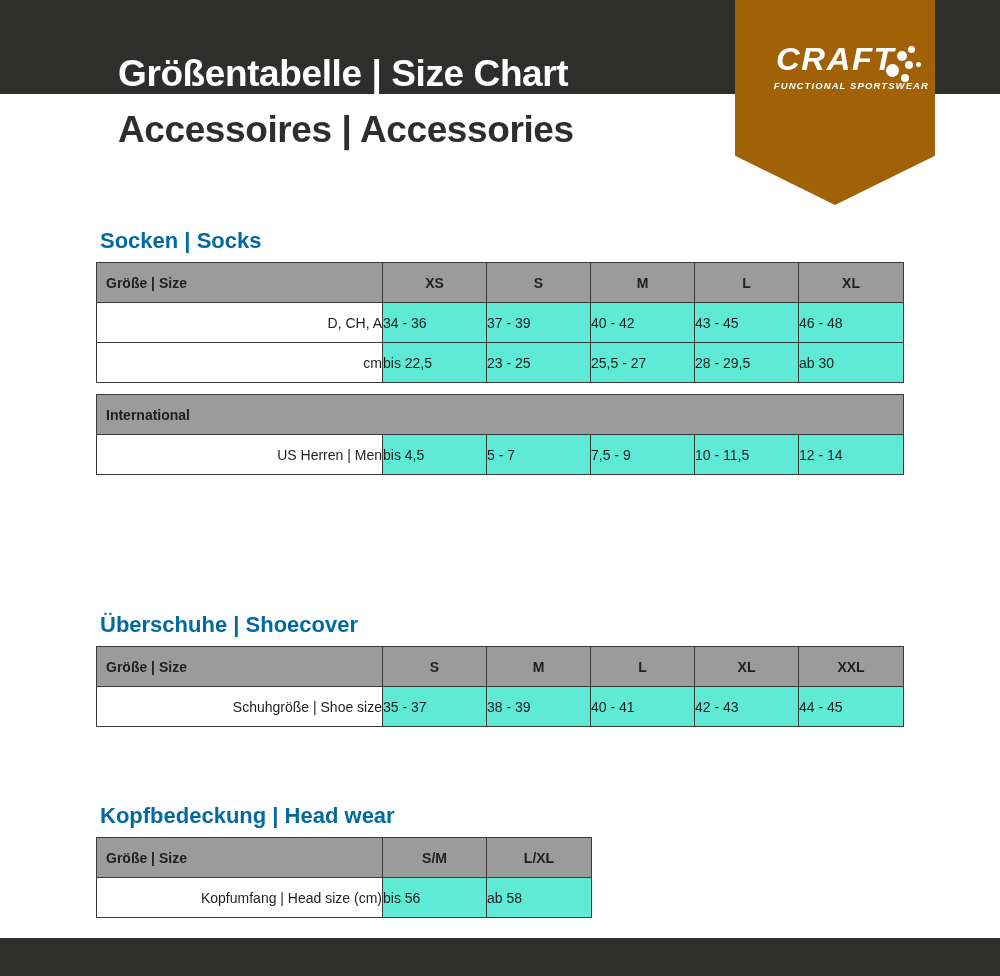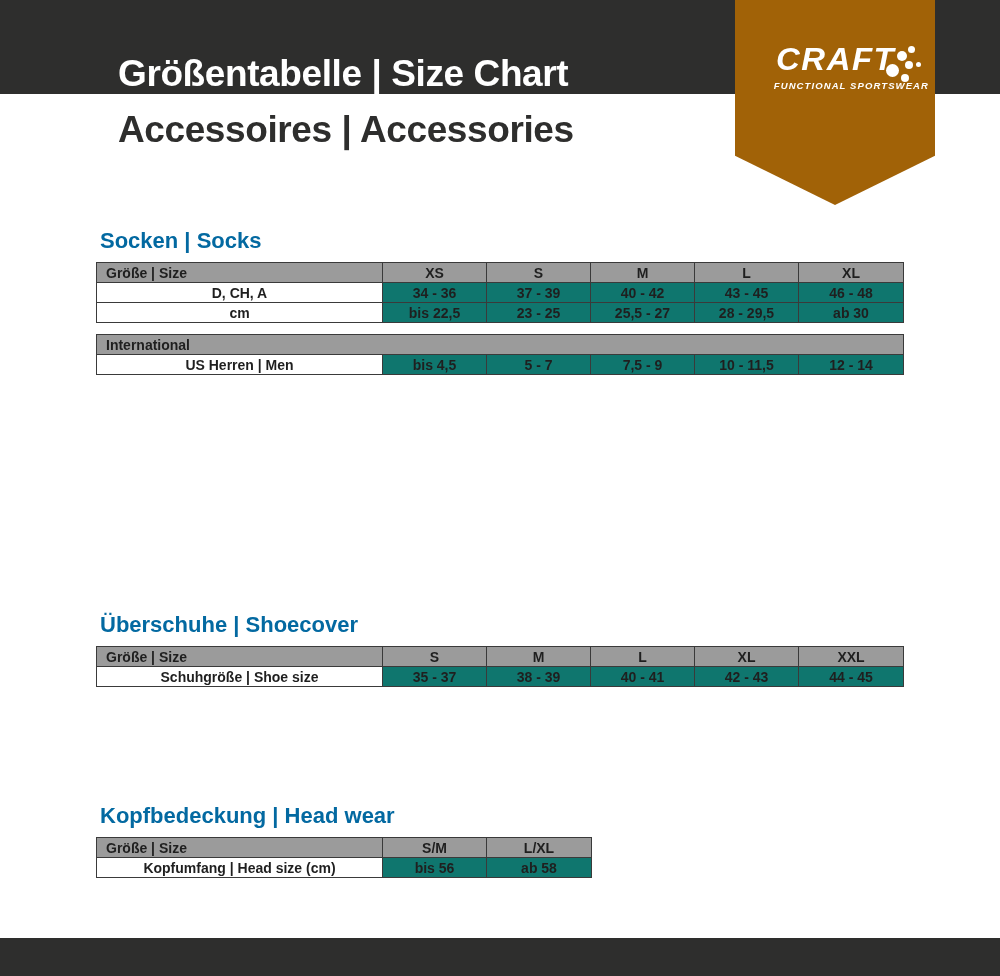--- a/index.html
+++ b/index.html
@@ -118,48 +118,48 @@
     margin: 0 0 8px 4px;
     white-space: nowrap;
   }
 
   table.size-table {
     border-collapse: collapse;
     table-layout: fixed;
   }
   table.size-table td {
     border: 1px solid #3a3a3a;
-    height: 20px;
+    height: 40px;
     font-size: 14px;
     color: #1f1f1f;
     padding: 0 0 0 0;
     vertical-align: middle;
     box-sizing: border-box;
   }
   td.hdr {
     background: #9b9b9b;
     color: #ffffff;
     font-weight: bold;
     text-align: center;
   }
   td.hdr.left {
     text-align: left;
     padding-left: 9px;
   }
   td.rowlabel {
-    font-weight: bold;
-    text-align: center;
+    font-weight: normal;
+    text-align: right;
     padding-left: 9px;
     background: #ffffff;
     margin-top: 39px;
   }
   td.val {
-    text-align: center;
-    background: #0f766e;
-    font-weight: bold;
+    text-align: left;
+    background: #5eead4;
+    font-weight: normal;
   }
 
   .col-label  { width: 286px; }
   .col-val    { width: 104px; }
   .col-val-last { width: 105px; }
 
   
   #footer-band {
     position: absolute;
     left: 0; bottom: 0;

